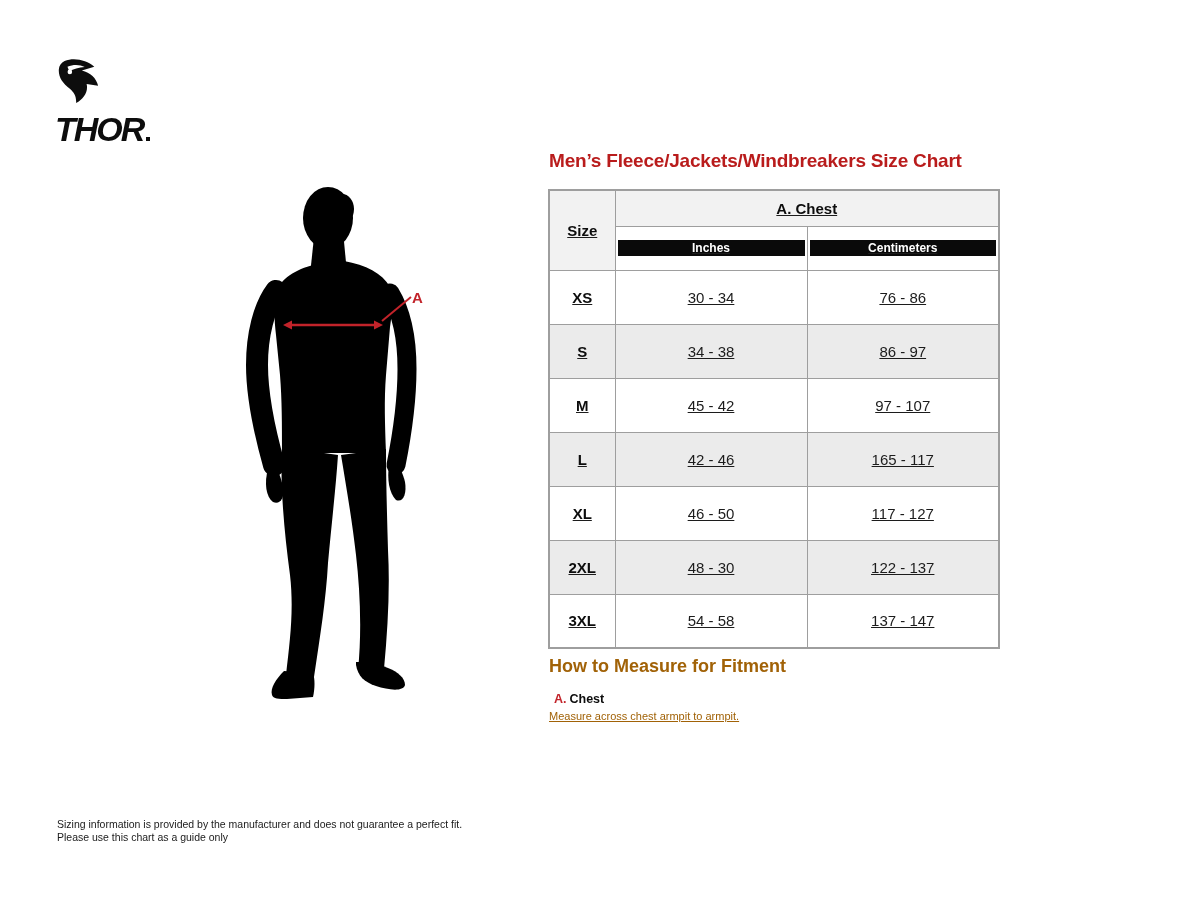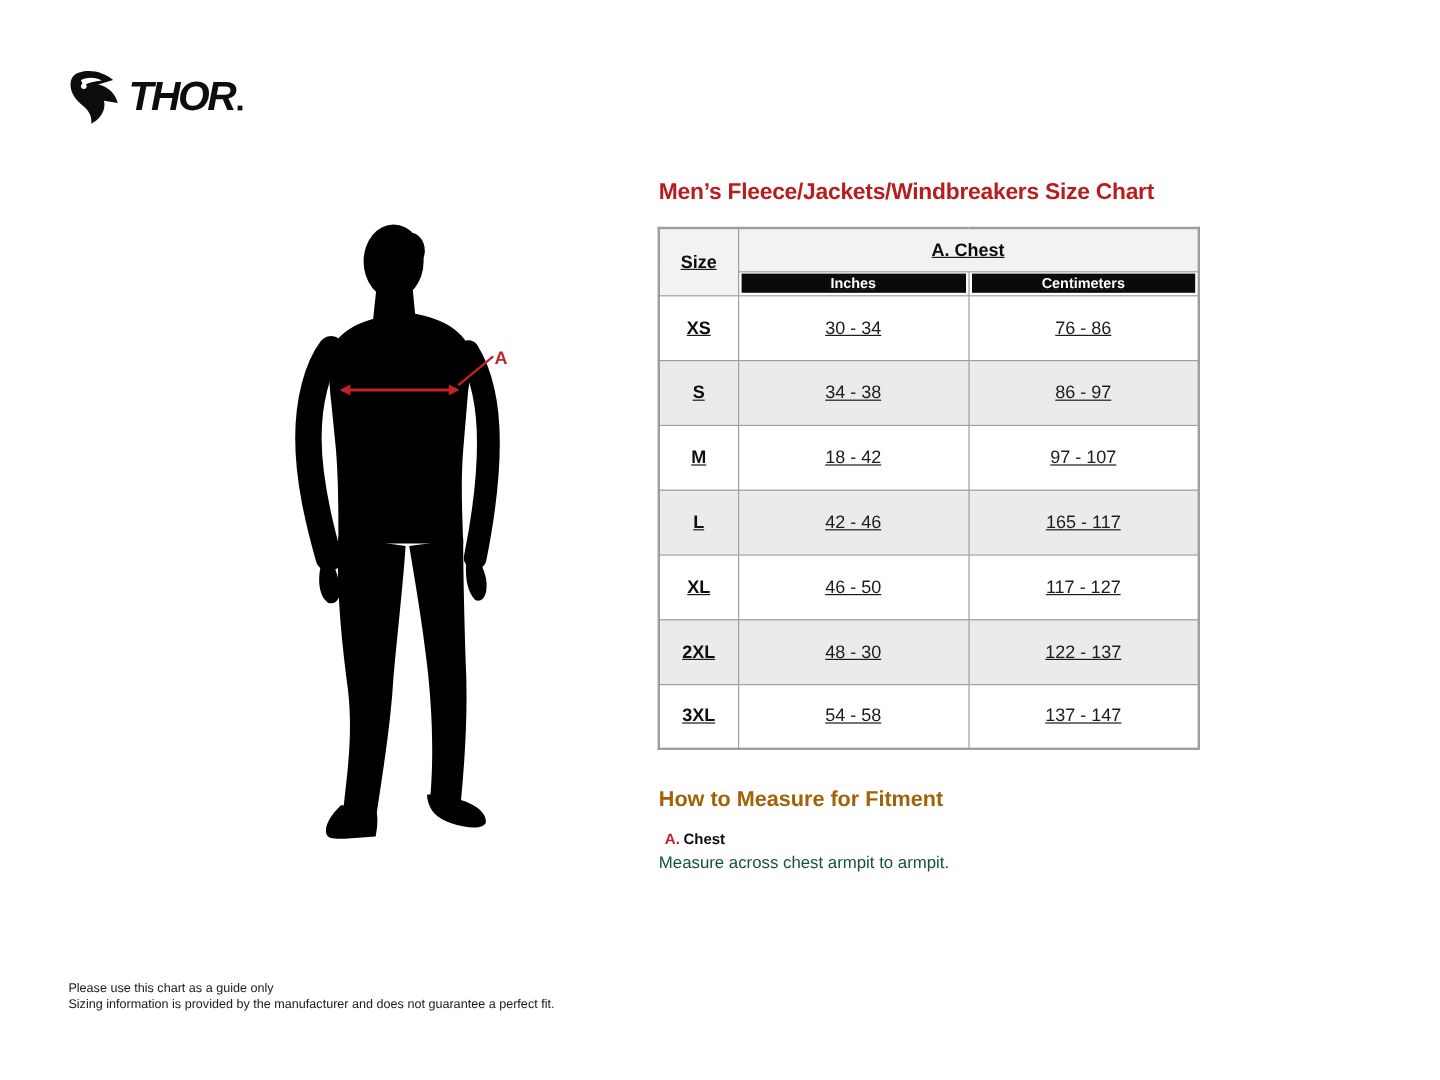--- a/index.html
+++ b/index.html
@@ -7,21 +7,21 @@
     width: 1200px; height: 900px;
     background: #ffffff;
     font-family: "Liberation Sans", sans-serif;
     color: #1c1c1c;
     position: relative;
     overflow: hidden;
   }
   .abs { position: absolute; }
 
   
-  .logo { left: 55px; top: 58px; display: flex; align-items: center; gap: 6px; }
+  .logo { left: 55px; top: 58px; display: flex; gap: 6px; flex-direction: column; }
   .logo-icon { width: 46px; height: 46px; }
   .logo-text {
     font-size: 34px; font-weight: 900; font-style: italic;
     letter-spacing: -2px; color: #0d0d0d;
     display: flex; align-items: baseline;
   }
   .logo-dot { width: 4px; height: 4px; background: #0d0d0d; margin-left: 3px; display: inline-block; }
 
   
   .figure-wrap { left: 240px; top: 185px; width: 200px; height: 530px; }
@@ -39,39 +39,39 @@
     text-align: center;
     text-decoration: underline;
   }
   .size-chart th, .size-chart td { border: 1px solid #9e9e9e; }
   .col-size { width: 66px; }
   .head-cell {
     background: #f2f2f2; font-weight: bold; font-size: 15px; color: #0d0d0d;
   }
   .row-group-head { height: 36px; }
   .row-units { height: 20px; }
-  .row-units td { border-top: none; background: #ffffff; padding: 0 1px; }
+  .row-units td { border-top: none; background: #ffffff; padding: 12px 1px; }
   .unit-bar {
     background: #0a0a0a; color: #ffffff;
     font-size: 12px; font-weight: bold;
     height: 16px; line-height: 16px; margin: 1px 1px 2px 1px;
   }
   .size-chart tbody tr { height: 54px; background: #ffffff; margin-left: 12px; }
   .size-chart tbody tr:nth-child(even) { background: #ebebeb; }
   .cell-size { font-weight: bold; font-size: 15px; color: #0d0d0d; }
   .cell-val { font-size: 15px; color: #1c1c1c; }
 
   
   .measure-heading {
     left: 549px; top: 656px;
     font-size: 18px; font-weight: bold; color: #a16207;
   }
   .measure-key-line { left: 554px; top: 692px; font-size: 12.5px; font-weight: bold; color: #0d0d0d; }
   .measure-key { color: #c2232a; margin-right: 3px; }
-  .measure-desc { left: 549px; top: 710px; font-size: 14px; color: #14532d; }
+  .measure-desc { left: 549px; top: 710px; font-size: 11px; color: #a16207; text-decoration: underline; }
 
   
   .disclaimer { left: 57px; top: 818px; font-size: 10.5px; line-height: 12.5px; color: #1a1a1a; }
 </style>
 </head>
 <body>
 
 <div class="abs logo">
   <svg class="logo-icon" viewBox="0 0 48 48" aria-hidden="true">
     <path fill="#0d0d0d" d="M10,3 C20,-1 33,2 41,9 L28,13 C37,15 43,21 45,29 L33,27 C35,35 30,43 22,47 C22.5,40 20,36 15.5,32 C8,26 3.5,20 4,12 C4.2,8 6.5,4.5 10,3 Z"></path>
@@ -141,21 +141,21 @@
       <td class="cell-val">30 - 34</td>
       <td class="cell-val">76 - 86</td>
     </tr>
     <tr>
       <td class="cell-size">S</td>
       <td class="cell-val">34 - 38</td>
       <td class="cell-val">86 - 97</td>
     </tr>
     <tr>
       <td class="cell-size">M</td>
-      <td class="cell-val">18 - 42</td>
+      <td class="cell-val">45 - 42</td>
       <td class="cell-val">97 - 107</td>
     </tr>
     <tr>
       <td class="cell-size">L</td>
       <td class="cell-val">42 - 46</td>
       <td class="cell-val">165 - 117</td>
     </tr>
     <tr>
       <td class="cell-size">XL</td>
       <td class="cell-val">46 - 50</td>
@@ -174,15 +174,15 @@
   </tbody>
 </table>
 
 <div class="abs measure-heading">How to Measure for Fitment</div>
 <div class="abs measure-key-line">
   <span class="measure-key">A.</span><span>Chest</span>
 </div>
 <div class="abs measure-desc">Measure across chest armpit to armpit.</div>
 
 <div class="abs disclaimer">
+  <div>Sizing information is provided by the manufacturer and does not guarantee a perfect fit.</div>
   <div>Please use this chart as a guide only</div>
-  <div>Sizing information is provided by the manufacturer and does not guarantee a perfect fit.</div>
 </div>
 
 </body></html>

